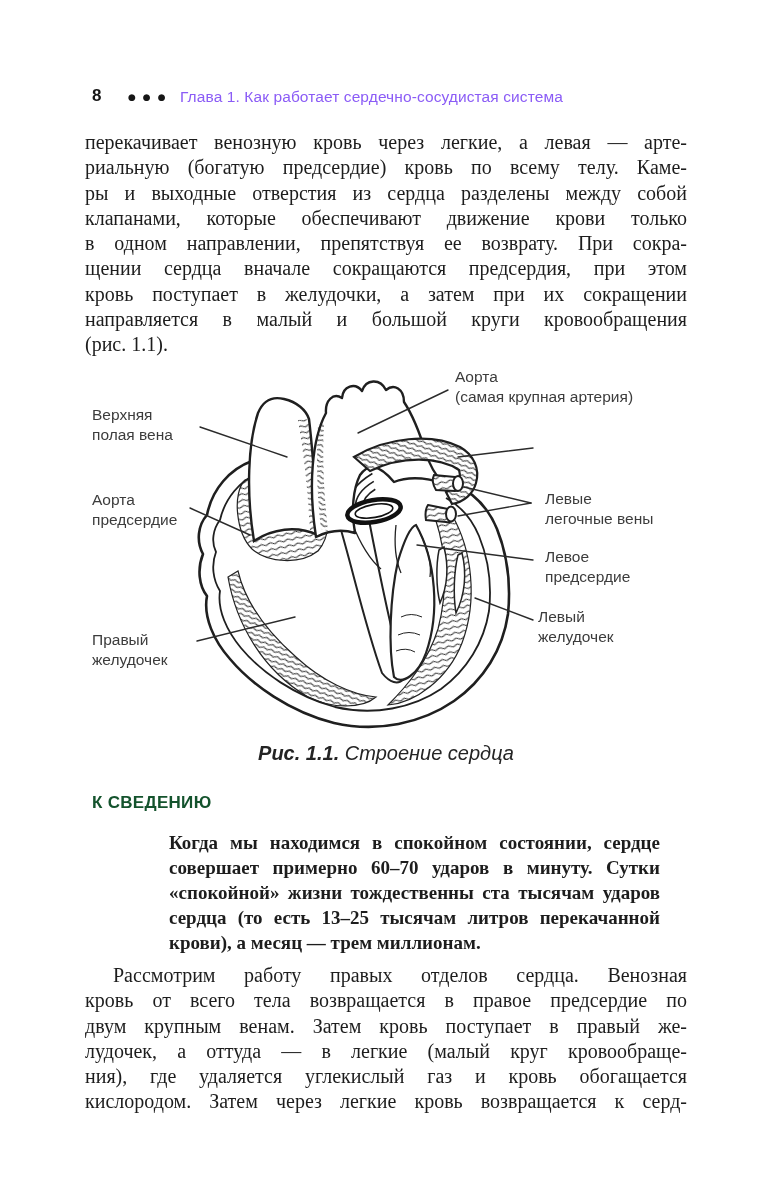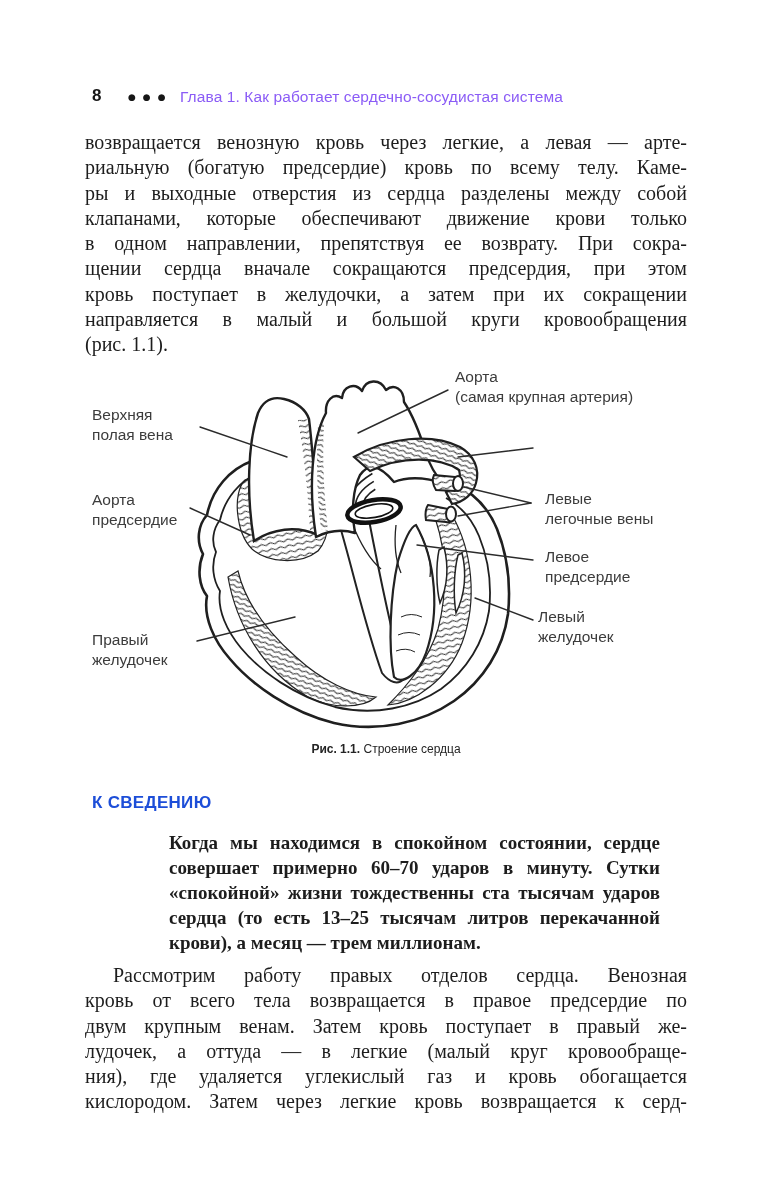--- a/index.html
+++ b/index.html
@@ -31,21 +31,21 @@
   .para{position:absolute;left:85px;width:602px;font-size:20px;line-height:25.3px;}
   .p1{top:130px;}
   .p3{top:963px;}
   .jline{text-align:justify;text-align-last:justify;min-height:25.3px;}
   .jline.last{text-align-last:left;}
   .p3 .jline:first-child{text-indent:28px;}
   .p3 .jline.last{text-align-last:justify;}
   
   .note-head{
     position:absolute;left:92px;top:793px;
-    font-family:"Liberation Sans",sans-serif;font-weight:700;font-size:17px;color:#1d4ed8;
+    font-family:"Liberation Sans",sans-serif;font-weight:700;font-size:17px;color:#14532d;
     letter-spacing:0.3px;
   }
   .note{
     position:absolute;left:160px;top:830px;width:491px;
     font-weight:700;font-size:19px;line-height:25px;margin-left:9px;
   }
   .note .jline{min-height:25px;}
   
   .figure{position:absolute;left:0;top:365px;width:738px;height:377px;}
   .figure svg{position:absolute;left:0;top:0;}
@@ -58,35 +58,35 @@
   .fl-aorta{left:455px;top:2px;}
   .fl-svc{left:92px;top:40px;}
   .fl-ra{left:92px;top:125px;}
   .fl-lpa{left:538px;top:66px;}
   .fl-lpv{left:545px;top:124px;}
   .fl-la{left:545px;top:182px;}
   .fl-lv{left:538px;top:242px;}
   .fl-rv{left:92px;top:265px;}
   .caption{
     position:absolute;left:85px;top:742px;width:602px;text-align:center;
-    font-family:"Liberation Sans",sans-serif;font-size:12px;color:#242424;
+    font-family:"Liberation Sans",sans-serif;font-size:20px;color:#242424;font-style:italic;
   }
   .caption .cap-label{font-weight:700;}
 </style>
 </head>
 <body>
 
 <div class="page">
 
   <div class="hdr-num">8</div>
   <div class="hdr-dots">●●●</div>
   <div class="hdr-title">Глава 1. Как работает сердечно-сосудистая система</div>
 
   <div class="para p1">
-      <div class="jline">возвращается венозную кровь через легкие, а левая — арте-</div>
+      <div class="jline">перекачивает венозную кровь через легкие, а левая — арте-</div>
       <div class="jline">риальную (богатую предсердие) кровь по всему телу. Каме-</div>
       <div class="jline">ры и выходные отверстия из сердца разделены между собой</div>
       <div class="jline">клапанами, которые обеспечивают движение крови только</div>
       <div class="jline">в одном направлении, препятствуя ее возврату. При сокра-</div>
       <div class="jline">щении сердца вначале сокращаются предсердия, при этом</div>
       <div class="jline">кровь поступает в желудочки, а затем при их сокращении</div>
       <div class="jline">направляется в малый и большой круги кровообращения</div>
       <div class="jline last">(рис. 1.1).</div>
     </div>
 

